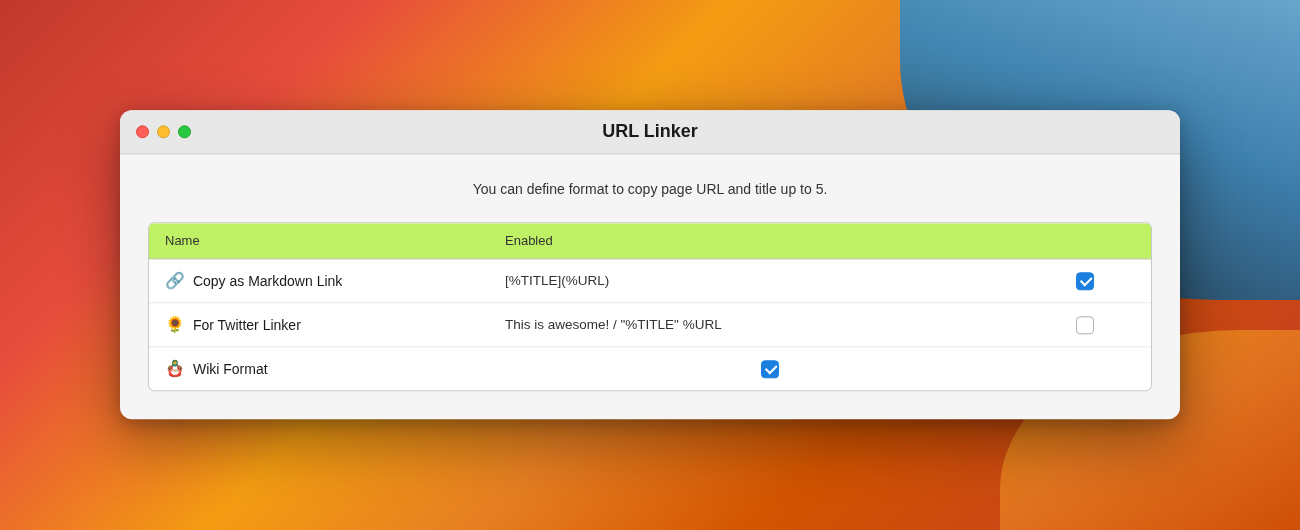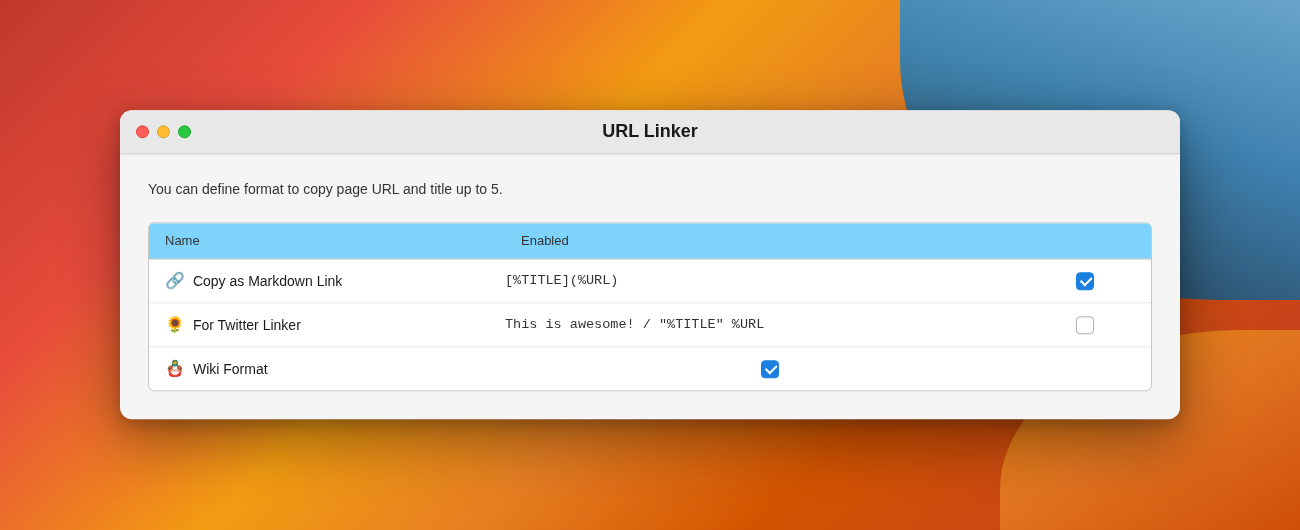--- a/index.html
+++ b/index.html
@@ -112,36 +112,36 @@
 
     .description {
       font-size: 14px;
       color: #333;
       line-height: 1.6;
       margin-bottom: 22px;
     }
 
     .description p {
       margin: 0;
+      text-align: center;
     }
 
     .table-container {
       border: 1px solid #c8c8c8;
       border-radius: 6px;
       overflow: hidden;
       background: white;
     }
 
     .table-header {
       display: grid;
       grid-template-columns: 340px 1fr 100px;
-      background: #7dd3fc;
+      background: #bef264;
       border-bottom: 1px solid #c8c8c8;
       padding: 10px 16px;
-      gap: 16px;
     }
 
     .table-header-cell {
       font-size: 13px;
       font-weight: 500;
       color: #333;
     }
 
     .table-header-cell.enabled {
     }
@@ -166,21 +166,21 @@
       color: #1a1a1a;
     }
 
     .cell-icon {
       font-size: 16px;
     }
 
     .cell-format {
       font-size: 13.5px;
       color: #333;
-      font-family: Liberation Mono, monospace;
+      font-family: Liberation Sans, sans-serif;
     }
 
     .cell-enabled {
       display: flex;
       justify-content: center;
       align-items: center;
     }
 
     .checkbox {
       width: 18px;

